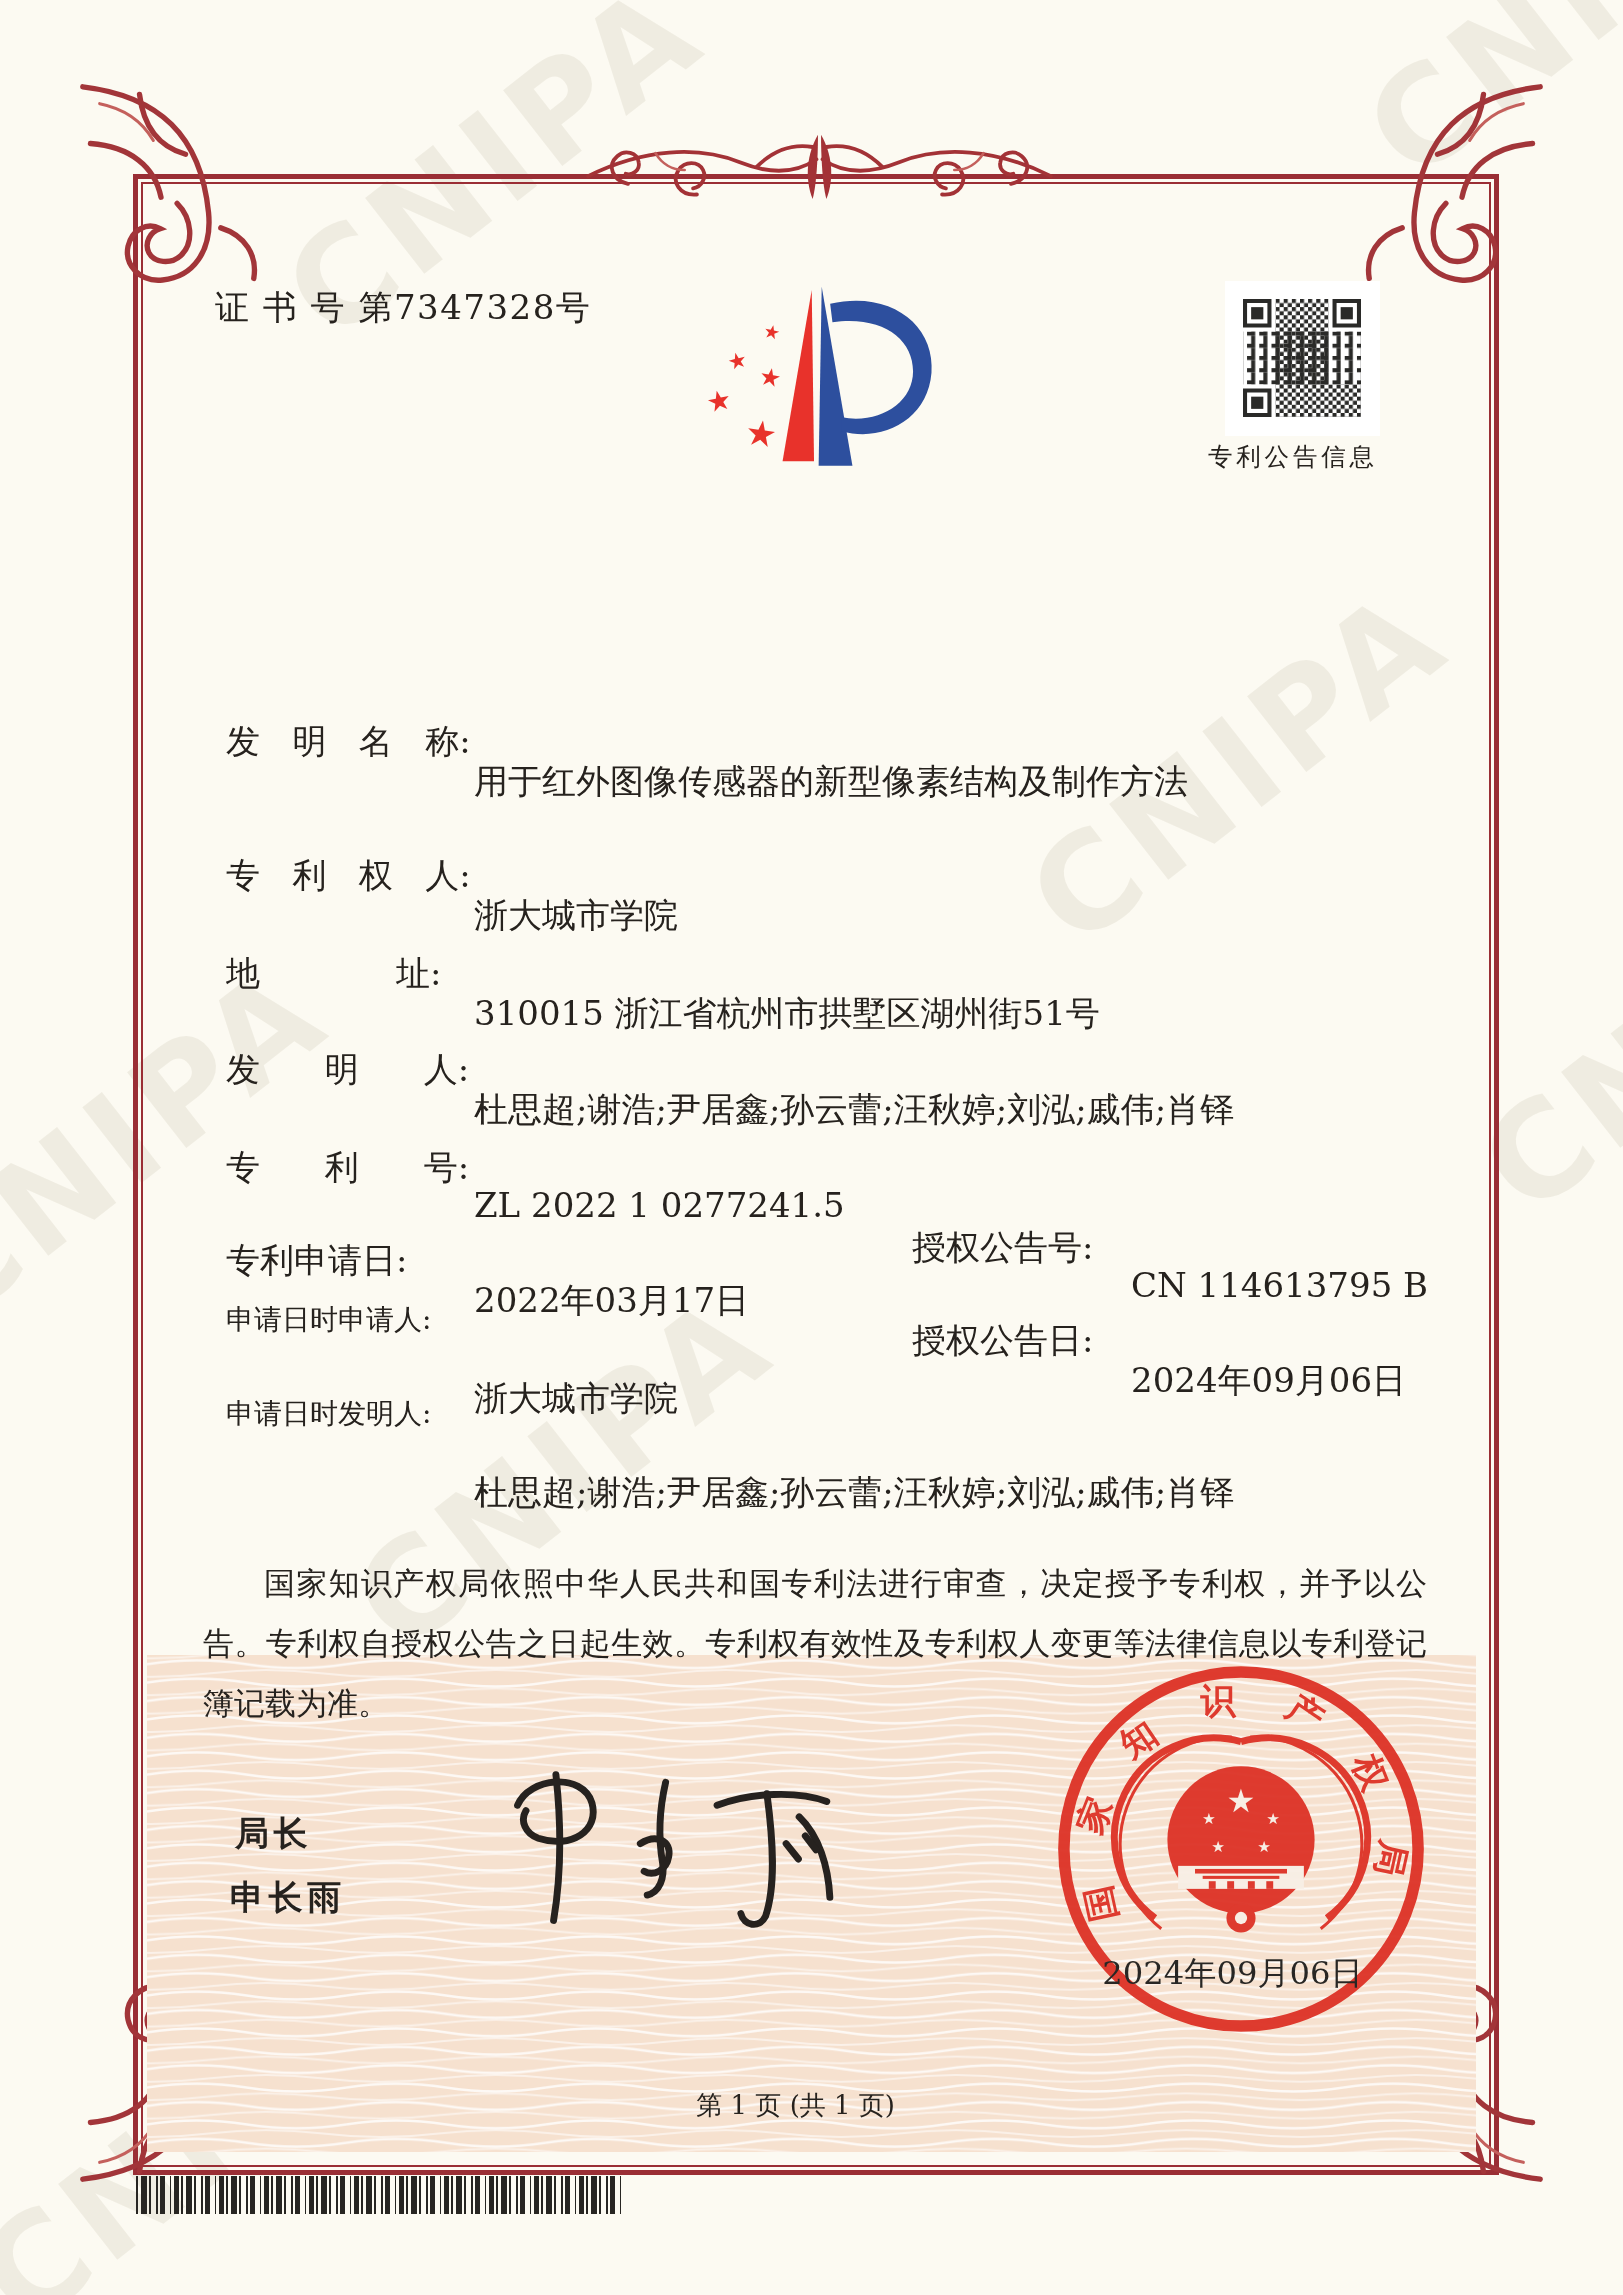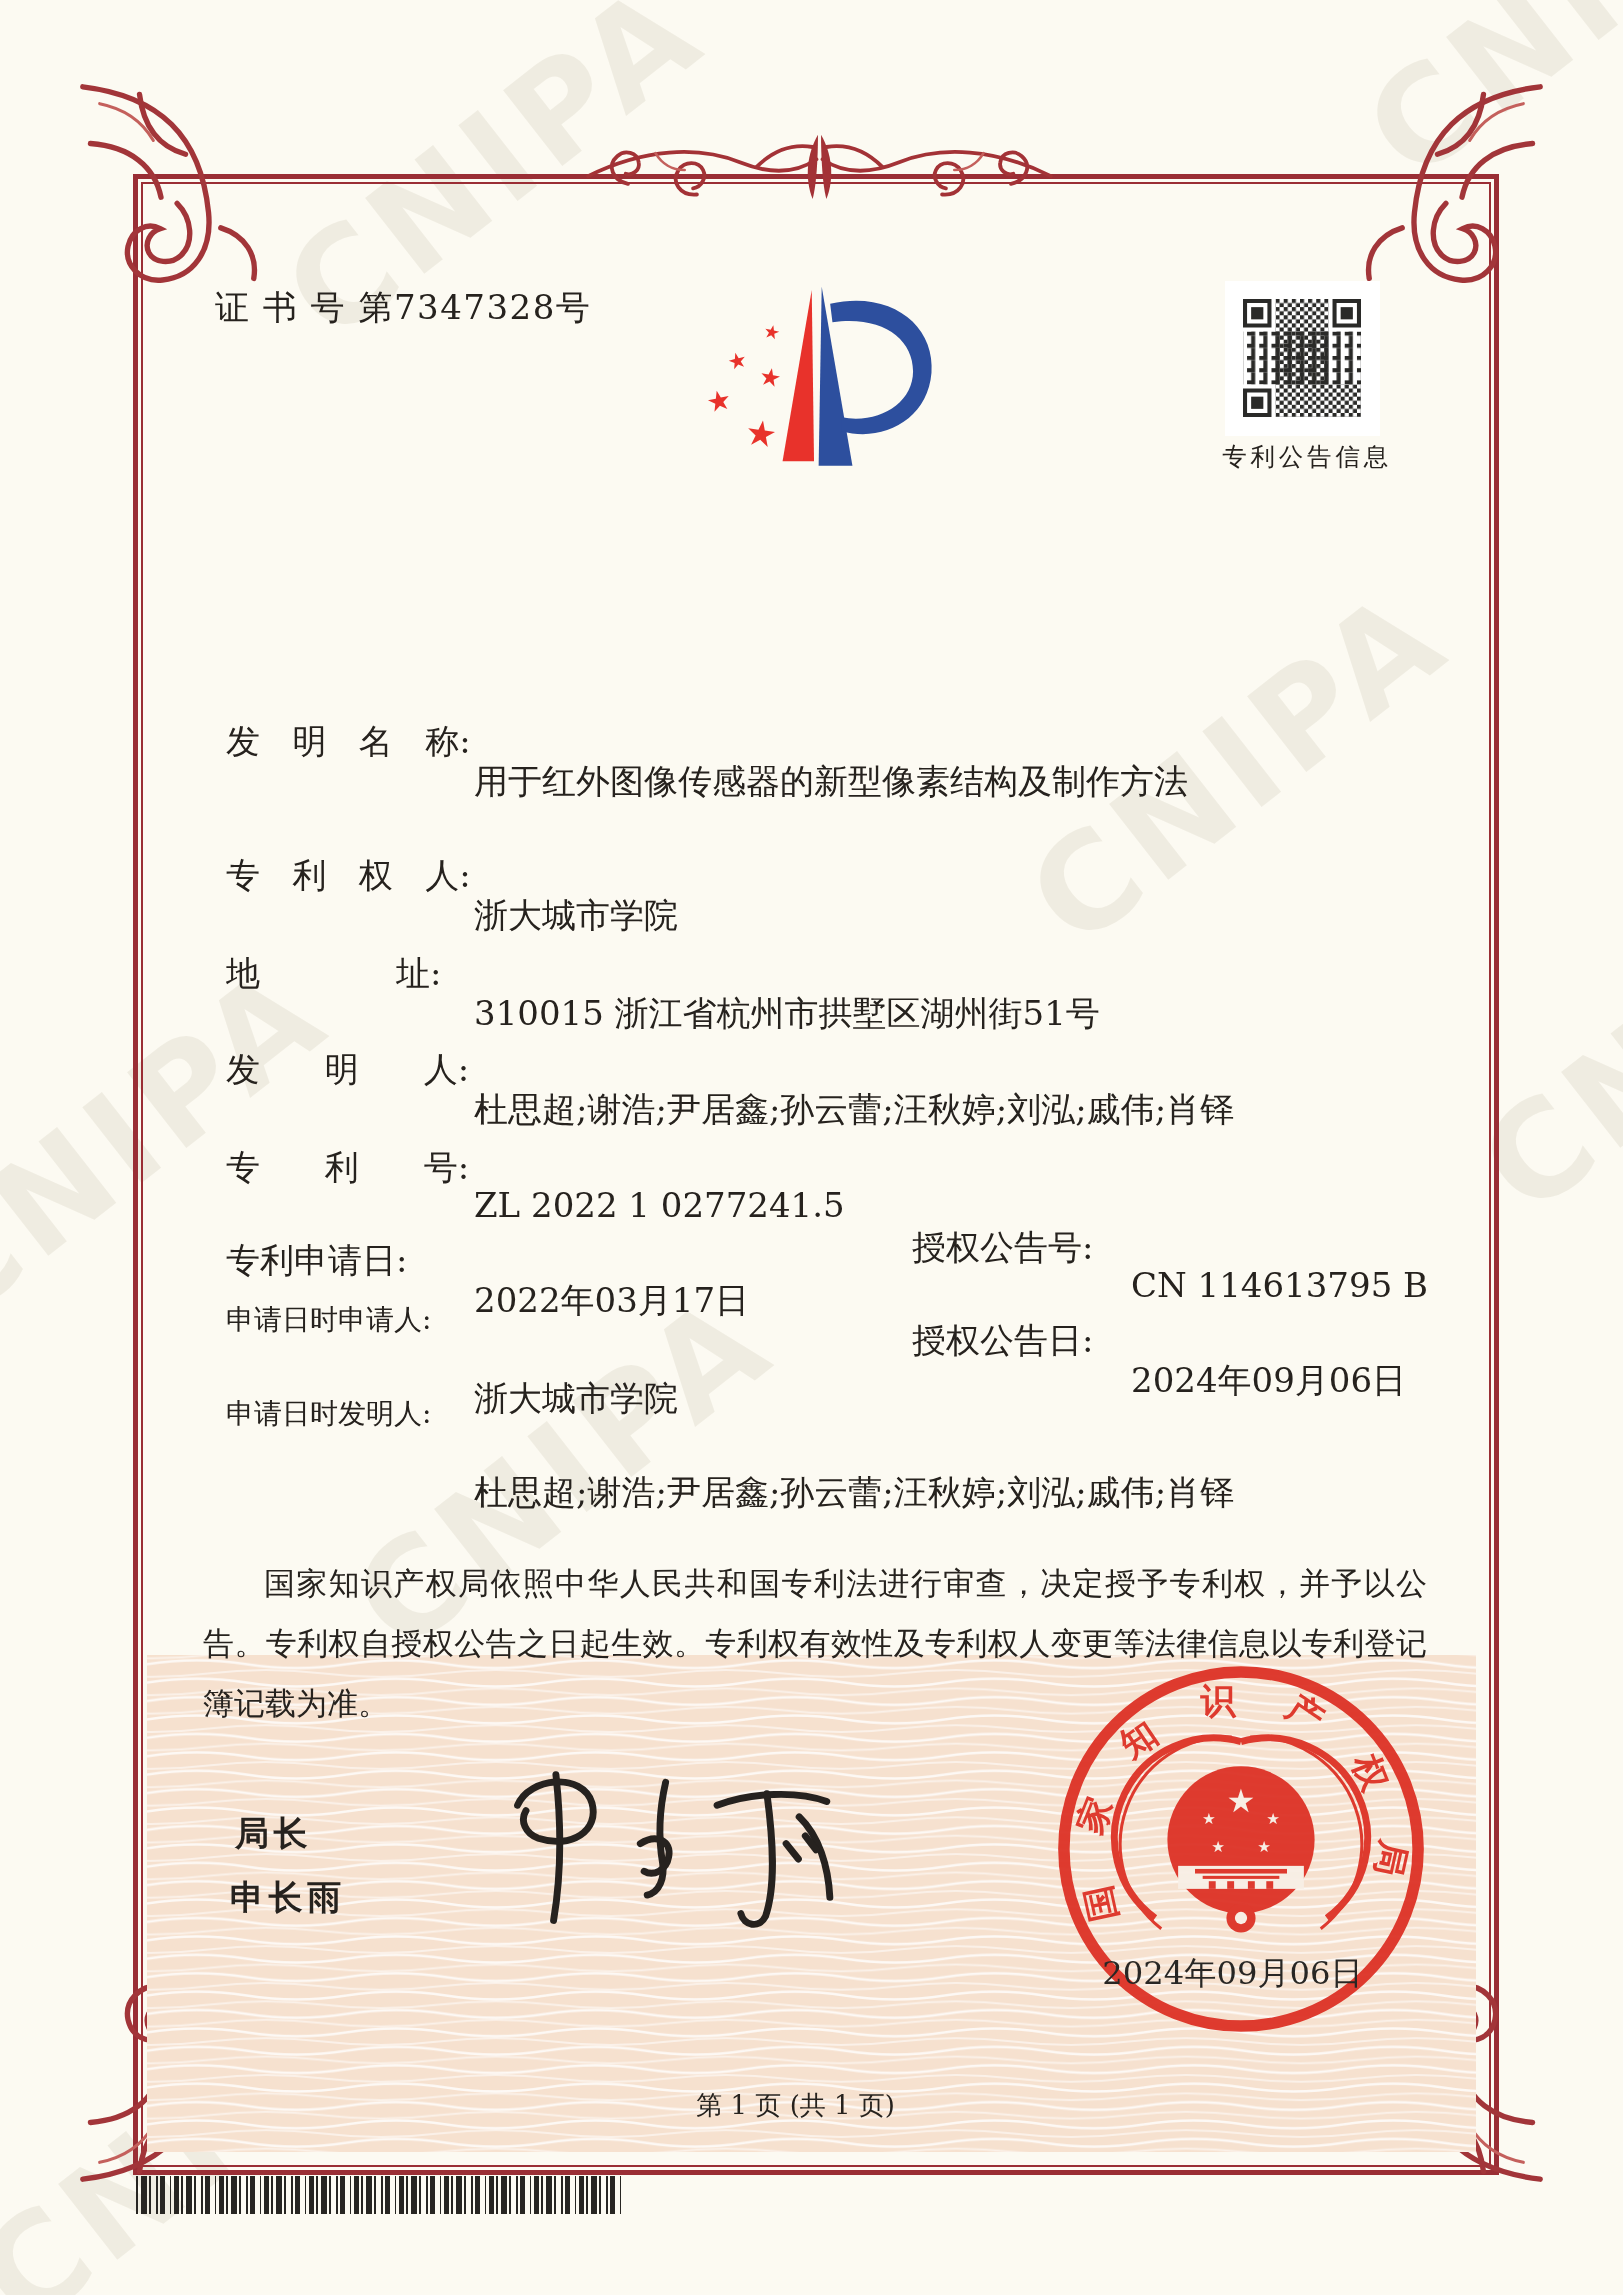--- a/index.html
+++ b/index.html
@@ -15,21 +15,21 @@
   
   .frame-outer{position:absolute;left:133px;top:174px;width:1356px;height:1991px;
                border:5.4px solid #9a2e35;}
   .frame-inner{position:absolute;inset:3.1px;border:2.3px solid #9a2e35;}
 
   
   .certno{position:absolute;left:215px;top:285px;font-size:34px;letter-spacing:1.5px;white-space:pre;}
   .title{position:absolute;left:50%;top:486px;transform:translateX(-50%);
          font-size:89px;font-weight:bold;letter-spacing:10.7px;white-space:nowrap;}
   .qrbox{position:absolute;left:1225px;top:281px;width:155px;height:155px;background:#ffffff;}
-  .qrcaption{position:absolute;left:1208px;top:440px;width:184px;text-align:right;
+  .qrcaption{position:absolute;left:1208px;top:440px;width:184px;text-align:left;
              font-size:24.5px;letter-spacing:3.8px;white-space:nowrap;}
 
   
   .row{position:absolute;left:226px;width:1257px;height:46px;font-size:34px;white-space:pre;}
   .lbl{position:absolute;left:0;white-space:pre;}
   .val{position:absolute;left:221px;white-space:pre;margin-left:27px;}
   .lbl2{position:absolute;left:686px;white-space:pre;}
   .val2{position:absolute;left:905px;white-space:pre;}
   .smalllbl{font-size:28px;top:4.6px;text-align:center;}
 

